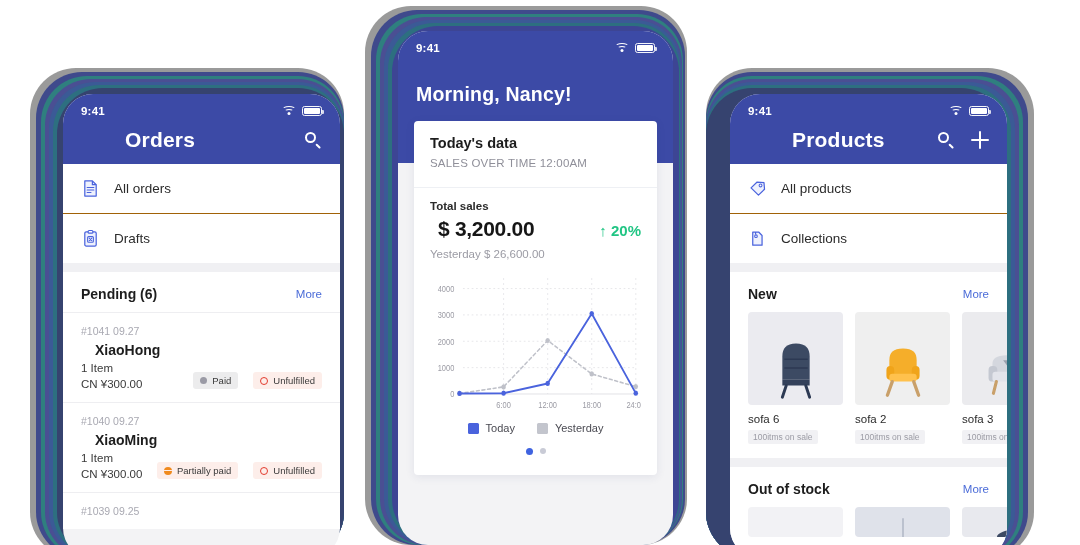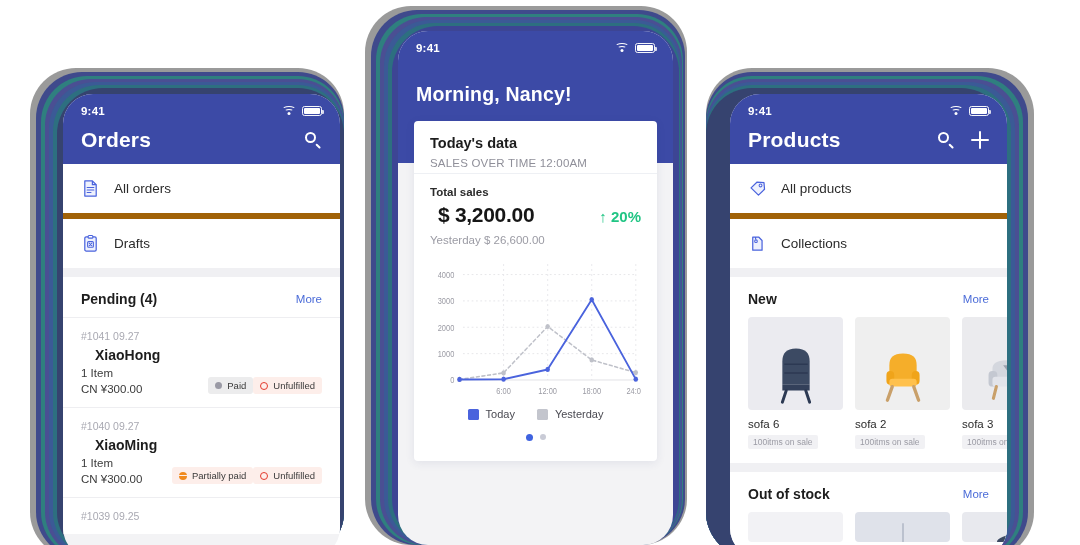--- a/index.html
+++ b/index.html
@@ -40,68 +40,68 @@
   .wifi i.a{width:12px;height:6px;top:0;}
   .wifi i.b{width:7px;height:4px;top:3px;}
   .wifi i.c{width:3px;height:3px;top:6.5px;background:#fff;border:none;border-radius:50%;}
   .batt{width:20px;height:10px;border:1.4px solid rgba(255,255,255,.95);border-radius:2.5px;position:relative;box-sizing:border-box;}
   .batt::after{content:"";position:absolute;right:-3px;top:2.5px;width:1.8px;height:4px;background:rgba(255,255,255,.8);border-radius:0 1px 1px 0;}
   .batt i{position:absolute;inset:1.2px;background:#fff;border-radius:1px;}
 
   
   .navbar{display:flex;align-items:center;justify-content:space-between;
     padding:0 18px 12px 18px;box-sizing:border-box;}
-  .nav-title{color:#fff;font-size:21px;font-weight:700;letter-spacing:.2px;}
+  .nav-title{color:#fff;font-size:21px;font-weight:700;letter-spacing:.2px;margin-left:44px;}
   .nav-actions{display:flex;align-items:center;gap:16px;}
   .ic-search{width:17px;height:17px;position:relative;display:inline-block;}
   .ic-search::before{content:"";position:absolute;left:0;top:0;width:11px;height:11px;
     border:2px solid #fff;border-radius:50%;box-sizing:border-box;}
   .ic-search::after{content:"";position:absolute;left:11px;top:11.5px;width:6px;height:2px;
     background:#fff;border-radius:2px;transform:rotate(45deg);transform-origin:left center;}
   .ic-plus{width:18px;height:18px;position:relative;display:inline-block;}
   .ic-plus::before,.ic-plus::after{content:"";position:absolute;background:#fff;border-radius:1px;}
   .ic-plus::before{left:0;top:8px;width:18px;height:2px;}
   .ic-plus::after{top:0;left:8px;height:18px;width:2px;}
 
   
   .card{background:#fff;}
   .menu-row{display:flex;align-items:center;gap:14px;padding:15px 18px;}
-  .menu-row + .menu-row{border-top:6px solid #a16207;}
+  .menu-row + .menu-row{border-top:1px solid #a16207;}
   .menu-label{font-size:13.5px;color:#2b2b2b;}
   .ic-box{width:19px;height:19px;flex:0 0 19px;}
 
   .gap{height:9px;background:#f0f0f3;}
 
   .sec-head{display:flex;align-items:center;justify-content:space-between;
     padding:14px 18px 10px 18px;}
   .sec-title{font-size:14px;font-weight:700;color:#1d1d1d;}
   .sec-more{font-size:11.5px;color:#4a6bd8;padding-left:48px;}
 
   
   .order{padding:4px 18px 12px 18px;border-top:1px solid #eeeef1;}
   .order:first-of-type{border-top:none;}
   .o-id{font-size:10.5px;color:#a9a9b2;padding-top:8px;}
   .o-name{font-size:14px;font-weight:700;color:#1d1d1d;margin-top:5px;margin-left:14px;}
   .o-body{display:flex;justify-content:space-between;align-items:flex-start;margin-top:4px;}
   .o-left{display:flex;flex-direction:column;gap:4px;}
   .o-item,.o-price{font-size:11.5px;color:#3a3a3a;}
-  .badges{display:flex;gap:0;align-items:center;margin-top:10px;}
+  .badges{display:flex;gap:15px;align-items:center;margin-top:10px;}
   .badge{display:flex;align-items:center;gap:5px;border-radius:3px;
     padding:3px 7px;font-size:9.5px;color:#3a3a3a;white-space:nowrap;}
   .badge.gray{background:#ececed;}
   .badge.pink{background:#fdeeea;}
   .dot-gray{width:7px;height:7px;border-radius:50%;background:#9a9aa5;}
   .ring-red{width:8px;height:8px;border-radius:50%;border:1.8px solid #e33b2e;box-sizing:border-box;}
   .half-orange{width:8px;height:8px;border-radius:50%;background:#f08a1e;position:relative;overflow:hidden;}
   .half-orange::after{content:"";position:absolute;left:0;top:3.2px;width:8px;height:1.6px;background:#fdeeea;}
 
   
   .dash{margin:0 16px;background:#fff;border-radius:4px;
     box-shadow:0 2px 10px rgba(40,50,110,.09);overflow:hidden;}
-  .dash-head{padding:14px 16px 4px 16px;border-bottom:1px solid #eef0f4;}
+  .dash-head{padding:14px 16px 18px 16px;border-bottom:1px solid #eef0f4;}
   .dash-t1{font-size:14.5px;font-weight:700;color:#1d1d1d;}
   .dash-t2{font-size:11.5px;color:#8f8f99;margin-top:6px;letter-spacing:.2px;}
   .dash-body{padding:12px 16px 6px 16px;}
   .ts-label{font-size:11.5px;font-weight:700;color:#2b2b2b;}
   .ts-row{display:flex;align-items:baseline;justify-content:space-between;margin-top:5px;}
   .ts-amount{font-size:21px;font-weight:700;color:#161616;letter-spacing:-.3px;margin-left:8px;}
   .ts-delta{font-size:15px;font-weight:600;color:#21c584;}
   .ts-yest{font-size:11.5px;color:#9b9ba4;margin-top:7px;}
 
   
@@ -181,21 +181,21 @@
             </svg>
         </span>
         <span class="menu-label">Drafts</span>
       </div>
     </div>
 
     <div class="gap"></div>
 
     <div class="card">
       <div class="sec-head">
-        <span class="sec-title">Pending (4)</span>
+        <span class="sec-title">Pending (6)</span>
         <span class="sec-more">More</span>
       </div>
 
       <div class="order">
         <div class="o-id">#1041 09.27</div>
         <div class="o-name">XiaoHong</div>
         <div class="o-body">
           <div class="o-left">
             <span class="o-item">1 Item</span>
             <span class="o-price">CN ¥300.00</span>

